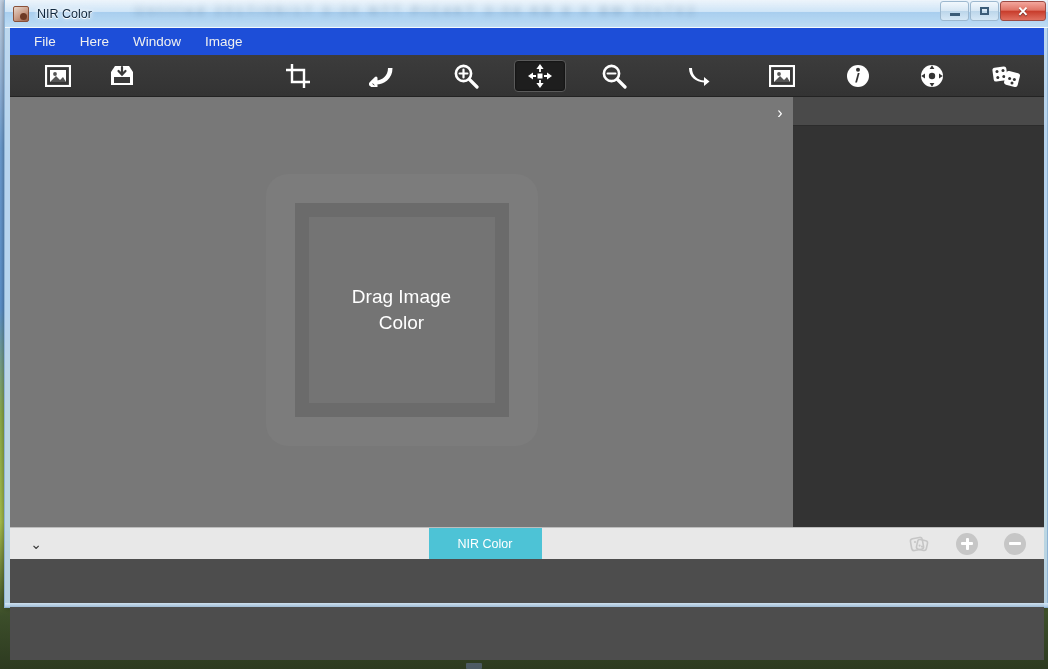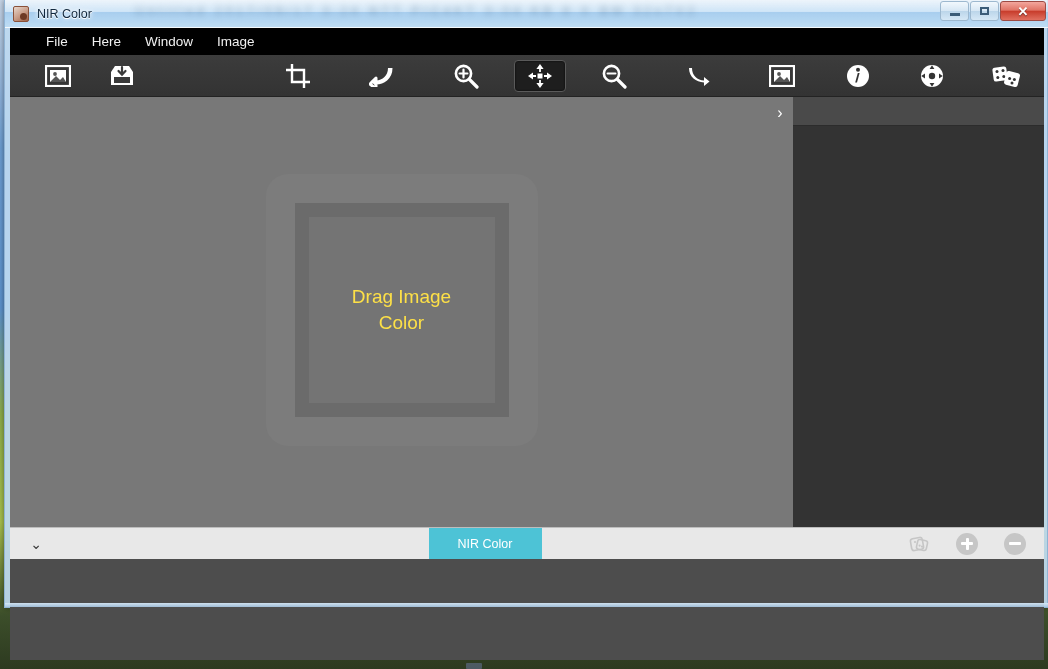--- a/index.html
+++ b/index.html
@@ -133,24 +133,24 @@
     left: 5px; top: 28px;
     width: 1034px;
     height: 632px;
     background: #4d4d4d;
     overflow: hidden;
   }
 
   
   #menu-bar {
     height: 27px;
-    background: #000000;
+    background: #1d4ed8;
     display: flex;
     align-items: center;
-    padding-left: 24px;
+    padding-left: 12px;
   }
   .menu-item {
     color: #f0f0f0;
     font-size: 13.5px;
     padding: 4px 12px;
     white-space: nowrap;
     cursor: default;
   }
 
   
@@ -210,21 +210,21 @@
     display: flex; align-items: center; justify-content: center;
     margin-top: -4px;
   }
   #drop-frame-outer {
     width: 214px; height: 214px;
     border: 14px solid #6b6b6b;
     background: #747474;
     display: flex; align-items: center; justify-content: center;
   }
   #drop-text {
-    color: #fde047;
+    color: #ffffff;
     font-size: 19px;
     line-height: 1.35;
     text-align: center;
     font-weight: 400;
   }
 
   #right-panel-col {
     flex: 1;
     display: flex;
     flex-direction: column;

